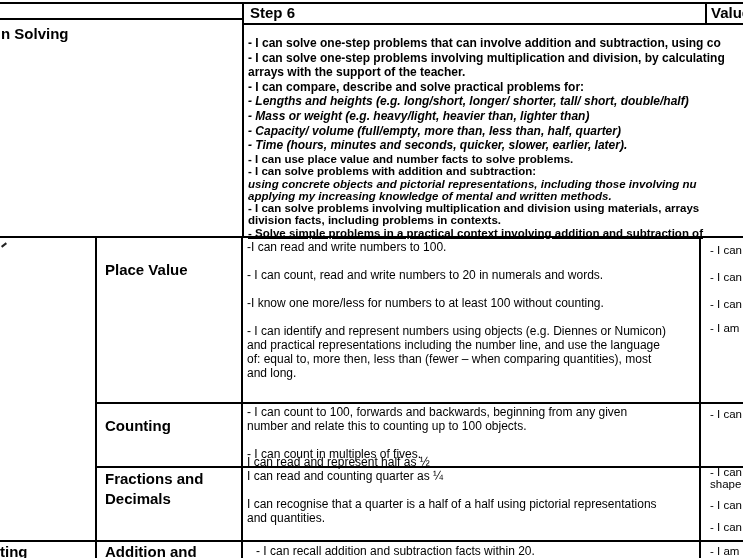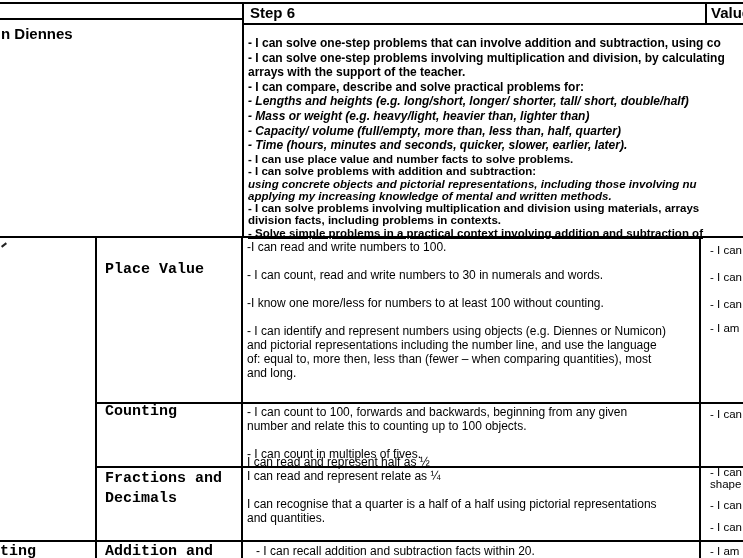--- a/index.html
+++ b/index.html
@@ -3,21 +3,21 @@
 <meta charset="utf-8">
 <style>
   html,body{margin:0;padding:0;background:#e8e8e8;}
   .page{
     position:relative;width:743px;height:558px;background:#ffffff;
     overflow:hidden;font-family:"Liberation Sans","DejaVu Sans",sans-serif;color:#000;
   }
   .hline{position:absolute;height:2px;background:#000;}
   .vline{position:absolute;width:2px;background:#000;}
   .hdr{position:absolute;font-weight:bold;font-size:15px;white-space:nowrap;}
-  .lbl{position:absolute;font-weight:bold;font-size:15px;line-height:20px;font-family:Liberation Mono, monospace;}
+  .lbl{position:absolute;font-weight:bold;font-size:15px;line-height:20px;}
   .ps-block{position:absolute;left:248px;width:600px;font-weight:bold;}
   .b1{top:36px;font-size:12px;line-height:14.6px;}
   .b2{top:153px;font-size:11.5px;line-height:12.3px;}
   .ln{white-space:nowrap;}
   .it{font-style:italic;}
   .un{text-decoration:underline;}
   .cell{position:absolute;font-size:12px;line-height:14px;}
   .gap{height:14px;}
   .frag{position:absolute;left:710px;font-size:11.5px;line-height:13px;white-space:nowrap;}
   .mark{position:absolute;left:1px;top:244px;width:6px;height:2px;background:#222;transform:rotate(-38deg);}
@@ -36,21 +36,21 @@
   <div class="vline" style="left:95px;top:236px;height:322px;"></div>
   <div class="vline" style="left:241px;top:236px;height:322px;"></div>
   <div class="vline" style="left:699px;top:236px;height:322px;"></div>
   <div class="hline" style="top:402px;left:95px;width:648px;"></div>
   <div class="hline" style="top:466px;left:95px;width:648px;"></div>
   <div class="hline" style="top:540px;left:0;width:743px;"></div>
 
   <div class="hdr" style="left:250px;top:4px;">Step 6</div>
   <div class="hdr" style="left:711px;top:4px;">Value</div>
 
-  <div class="hdr" style="left:1px;top:25px;">n Diennes</div>
+  <div class="hdr" style="left:1px;top:25px;">n Solving</div>
 
   <div class="ps-block b1">
     <div class="ln">- I can solve one-step problems that can involve addition and subtraction, using co</div>
     <div class="ln">- I can solve one-step problems involving multiplication and division, by calculating</div>
     <div class="ln">arrays with the support of the teacher.</div>
     <div class="ln">- I can compare, describe and solve practical problems for:</div>
     <div class="ln it">- Lengths and heights (e.g. long/short, longer/ shorter, tall/ short, double/half)</div>
     <div class="ln it">- Mass or weight (e.g. heavy/light, heavier than, lighter than)</div>
     <div class="ln it">- Capacity/ volume (full/empty, more than, less than, half, quarter)</div>
     <div class="ln it">- Time (hours, minutes and seconds, quicker, slower, earlier, later).</div>
@@ -65,47 +65,47 @@
     <div class="ln">division facts, including problems in contexts.</div>
     <div class="ln un">- Solve simple problems in a practical context involving addition and subtraction of</div>
   </div>
 
   <div class="mark"></div>
 
   <div class="lbl" style="left:105px;top:260px;width:125px;">Place Value</div>
   <div class="cell" style="left:247px;top:240px;">
     <div class="ln">-I can read and write numbers to 100.</div>
     <div class="gap"></div>
-    <div class="ln">- I can count, read and write numbers to 30 in numerals and words.</div>
+    <div class="ln">- I can count, read and write numbers to 20 in numerals and words.</div>
     <div class="gap"></div>
     <div class="ln">-I know one more/less for numbers to at least 100 without counting.</div>
     <div class="gap"></div>
     <div class="ln">- I can identify and represent numbers using objects (e.g. Diennes or Numicon)</div>
-    <div class="ln">and pictorial representations including the number line, and use the language</div>
+    <div class="ln">and practical representations including the number line, and use the language</div>
     <div class="ln">of: equal to, more then, less than (fewer – when comparing quantities), most</div>
     <div class="ln">and long.</div>
   </div>
   <div class="frag" style="top:244px;">- I can</div>
   <div class="frag" style="top:271px;">- I can</div>
   <div class="frag" style="top:298px;">- I can</div>
   <div class="frag" style="top:322px;">- I am</div>
 
-  <div class="lbl" style="left:105px;top:402px;">Counting</div>
+  <div class="lbl" style="left:105px;top:416px;">Counting</div>
   <div class="cell" style="left:247px;top:405px;">
     <div class="ln">- I can count to 100, forwards and backwards, beginning from any given</div>
     <div class="ln">number and relate this to counting up to 100 objects.</div>
     <div class="gap"></div>
     <div class="ln">- I can count in multiples of fives.</div>
   </div>
   <div class="frag" style="top:408px;">- I can</div>
 
   <div class="lbl" style="left:105px;top:469px;width:120px;">Fractions and Decimals</div>
   <div class="cell" style="left:247px;top:455px;">
     <div class="ln">I can read and represent half as ½</div>
-    <div class="ln">I can read and represent relate as ¼</div>
+    <div class="ln">I can read and counting quarter as ¼</div>
     <div class="gap"></div>
     <div class="ln">I can recognise that a quarter is a half of a half using pictorial representations</div>
     <div class="ln">and quantities.</div>
   </div>
   <div class="frag" style="top:466px;">- I can</div>
   <div class="frag" style="top:478px;">shape</div>
   <div class="frag" style="top:499px;">- I can</div>
   <div class="frag" style="top:521px;">- I can</div>
 
   <div class="lbl" style="left:0px;top:542px;">ting</div>

